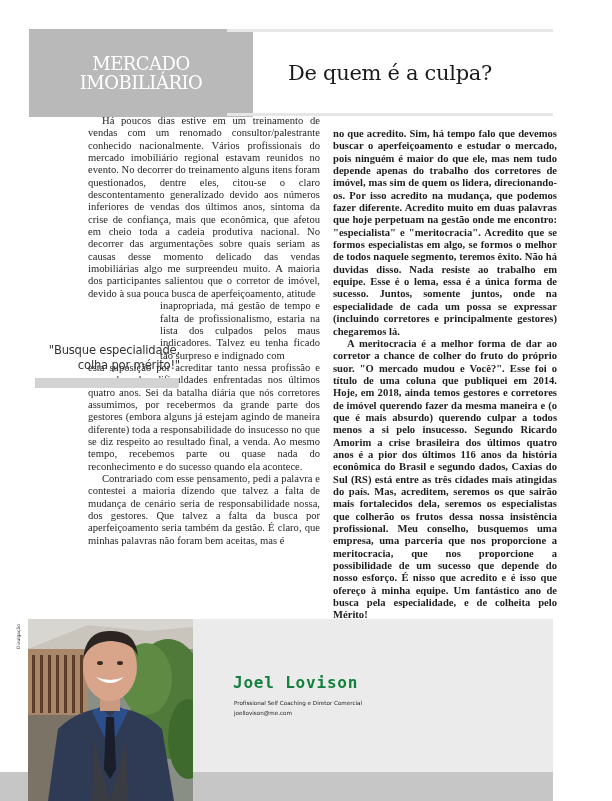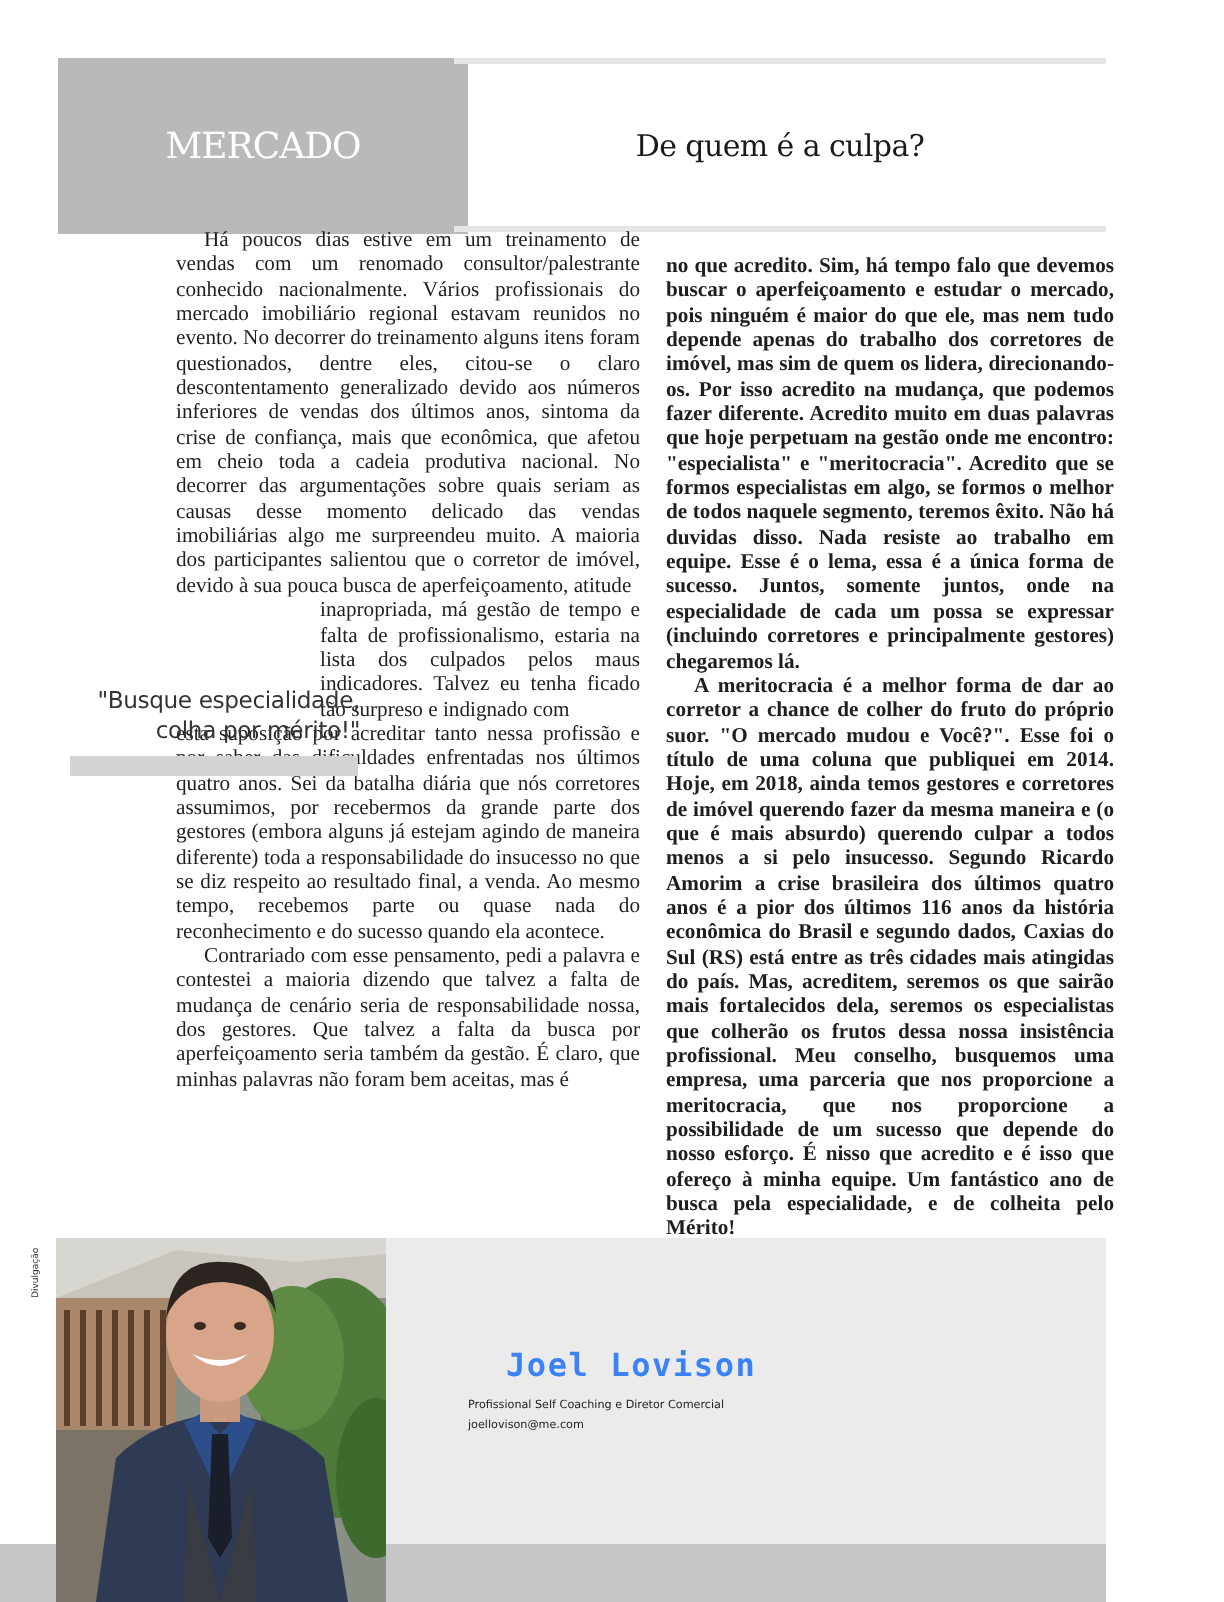--- a/index.html
+++ b/index.html
@@ -1,51 +1,52 @@
 <!DOCTYPE html>
 <html><head>
 <meta charset="utf-8">
 <style>
   html, body { margin:0; padding:0; background:#ffffff; }
   body { width:612px; height:801px; position:relative; overflow:hidden; font-family:"Liberation Serif", serif; color:#1a1a1a; }
 
-  .section-box { position:absolute; left:29px; top:29px; width:205px; height:88px; background:#b9b9b9; display:flex; flex-direction:column; justify-content:center; align-items:center; }
+  .section-box { position:absolute; left:29px; top:29px; width:224px; height:88px; background:#b9b9b9; display:flex; flex-direction:column; justify-content:center; align-items:center; }
   .section-box span { display:block; color:#ffffff; font-family:"DejaVu Serif", serif; font-size:18px; line-height:19px; letter-spacing:-0.5px; text-align:center; }
 
   .title-line { position:absolute; left:227px; width:326px; height:3px; background:#e6e6e6; }
   .title-line.top { top:29px; }
   .title-line.bottom { top:113px; }
-  .article-title { position:absolute; left:227px; top:32px; width:326px; height:81px; display:flex; align-items:center; justify-content:center; font-family:"DejaVu Serif", serif; font-size:15px; color:#1a1a1a; letter-spacing:-0.3px; }
+  .article-title { position:absolute; left:227px; top:32px; width:326px; height:81px; display:flex; align-items:center; justify-content:center; font-family:"DejaVu Serif", serif; font-size:21px; color:#1a1a1a; letter-spacing:-0.3px; }
 
   .body-text { font-family:"Liberation Serif", serif; font-size:10.6px; line-height:12.35px; text-align:justify; color:#1e1e1e; }
   .body-text p { margin:0; text-indent:14px; }
   .body-text p.cont { text-indent:0; }
 
   .col-left { position:absolute; left:88px; top:115px; width:232px; }
   .col-left .wrapped { margin-left:72px; }
   .col-right { position:absolute; left:333px; top:128px; width:224px;font-weight:bold; }
 
   .pull-quote { position:absolute; left:28px; top:343px; width:152px; text-align:right; font-family:"DejaVu Sans", sans-serif; font-size:11.6px; line-height:14.5px; color:#333333; letter-spacing:-0.2px; }
   .pull-bar { position:absolute; left:35px; top:378px; width:144px; height:10px; background:#d3d3d3; }
 
   .author-box { position:absolute; left:193px; top:619px; width:360px; height:153px; background:#ebebeb; }
   .bottom-band { position:absolute; left:0; top:772px; width:553px; height:29px; background:#c6c6c6; }
 
   .photo { position:absolute; left:28px; top:619px; width:165px; height:182px; overflow:hidden; background:#6a7a7a; }
   .photo-credit { position:absolute; left:16px; top:619px; width:10px; height:30px; font-family:"DejaVu Sans", sans-serif; font-size:4.5px; color:#333; writing-mode:vertical-rl; transform:rotate(180deg); }
 
-  .author-name { position:absolute; left:233px; top:673px; font-family:"DejaVu Sans Mono", monospace; font-weight:bold; font-size:16px; letter-spacing:0.8px; color:#3b82f6;margin-left:20px; }
+  .author-name { position:absolute; left:233px; top:673px; font-family:"DejaVu Sans Mono", monospace; font-weight:bold; font-size:16px; letter-spacing:0.8px; color:#15803d; }
   .author-role { position:absolute; left:234px; top:700px; font-family:"DejaVu Sans", sans-serif; font-size:5.6px; color:#222; }
   .author-email { position:absolute; left:234px; top:710px; font-family:"DejaVu Sans", sans-serif; font-size:5.6px; color:#222; }
 </style>
 </head>
 <body>
 
 <div class="section-box">
   <span>MERCADO</span>
+  <span>IMOBILIÁRIO</span>
 </div>
 <div class="title-line top"></div>
 <div class="article-title">De quem é a culpa?</div>
 <div class="title-line bottom"></div>
 
 <div class="col-left body-text">
   <p>Há poucos dias estive em um treinamento de vendas com um renomado consultor/palestrante conhecido nacionalmente. Vários profissionais do mercado imobiliário regional estavam reunidos no evento. No decorrer do treinamento alguns itens foram questionados, dentre eles, citou-se o claro descontentamento generalizado devido aos números inferiores de vendas dos últimos anos, sintoma da crise de confiança, mais que econômica, que afetou em cheio toda a cadeia produtiva nacional. No decorrer das argumentações sobre quais seriam as causas desse momento delicado das vendas imobiliárias algo me surpreendeu muito. A maioria dos participantes salientou que o corretor de imóvel, devido à sua pouca busca de aperfeiçoamento, atitude</p>
   <p class="cont wrapped">inapropriada, má gestão de tempo e falta de profissionalismo, estaria na lista dos culpados pelos maus indicadores. Talvez eu tenha ficado tão surpreso e indignado com</p>
   <p class="cont">esta suposição por acreditar tanto nessa profissão e por saber das dificuldades enfrentadas nos últimos quatro anos. Sei da batalha diária que nós corretores assumimos, por recebermos da grande parte dos gestores (embora alguns já estejam agindo de maneira diferente) toda a responsabilidade do insucesso no que se diz respeito ao resultado final, a venda. Ao mesmo tempo, recebemos parte ou quase nada do reconhecimento e do sucesso quando ela acontece.</p>
   <p>Contrariado com esse pensamento, pedi a palavra e contestei a maioria dizendo que talvez a falta de mudança de cenário seria de responsabilidade nossa, dos gestores. Que talvez a falta da busca por aperfeiçoamento seria também da gestão. É claro, que minhas palavras não foram bem aceitas, mas é</p>

